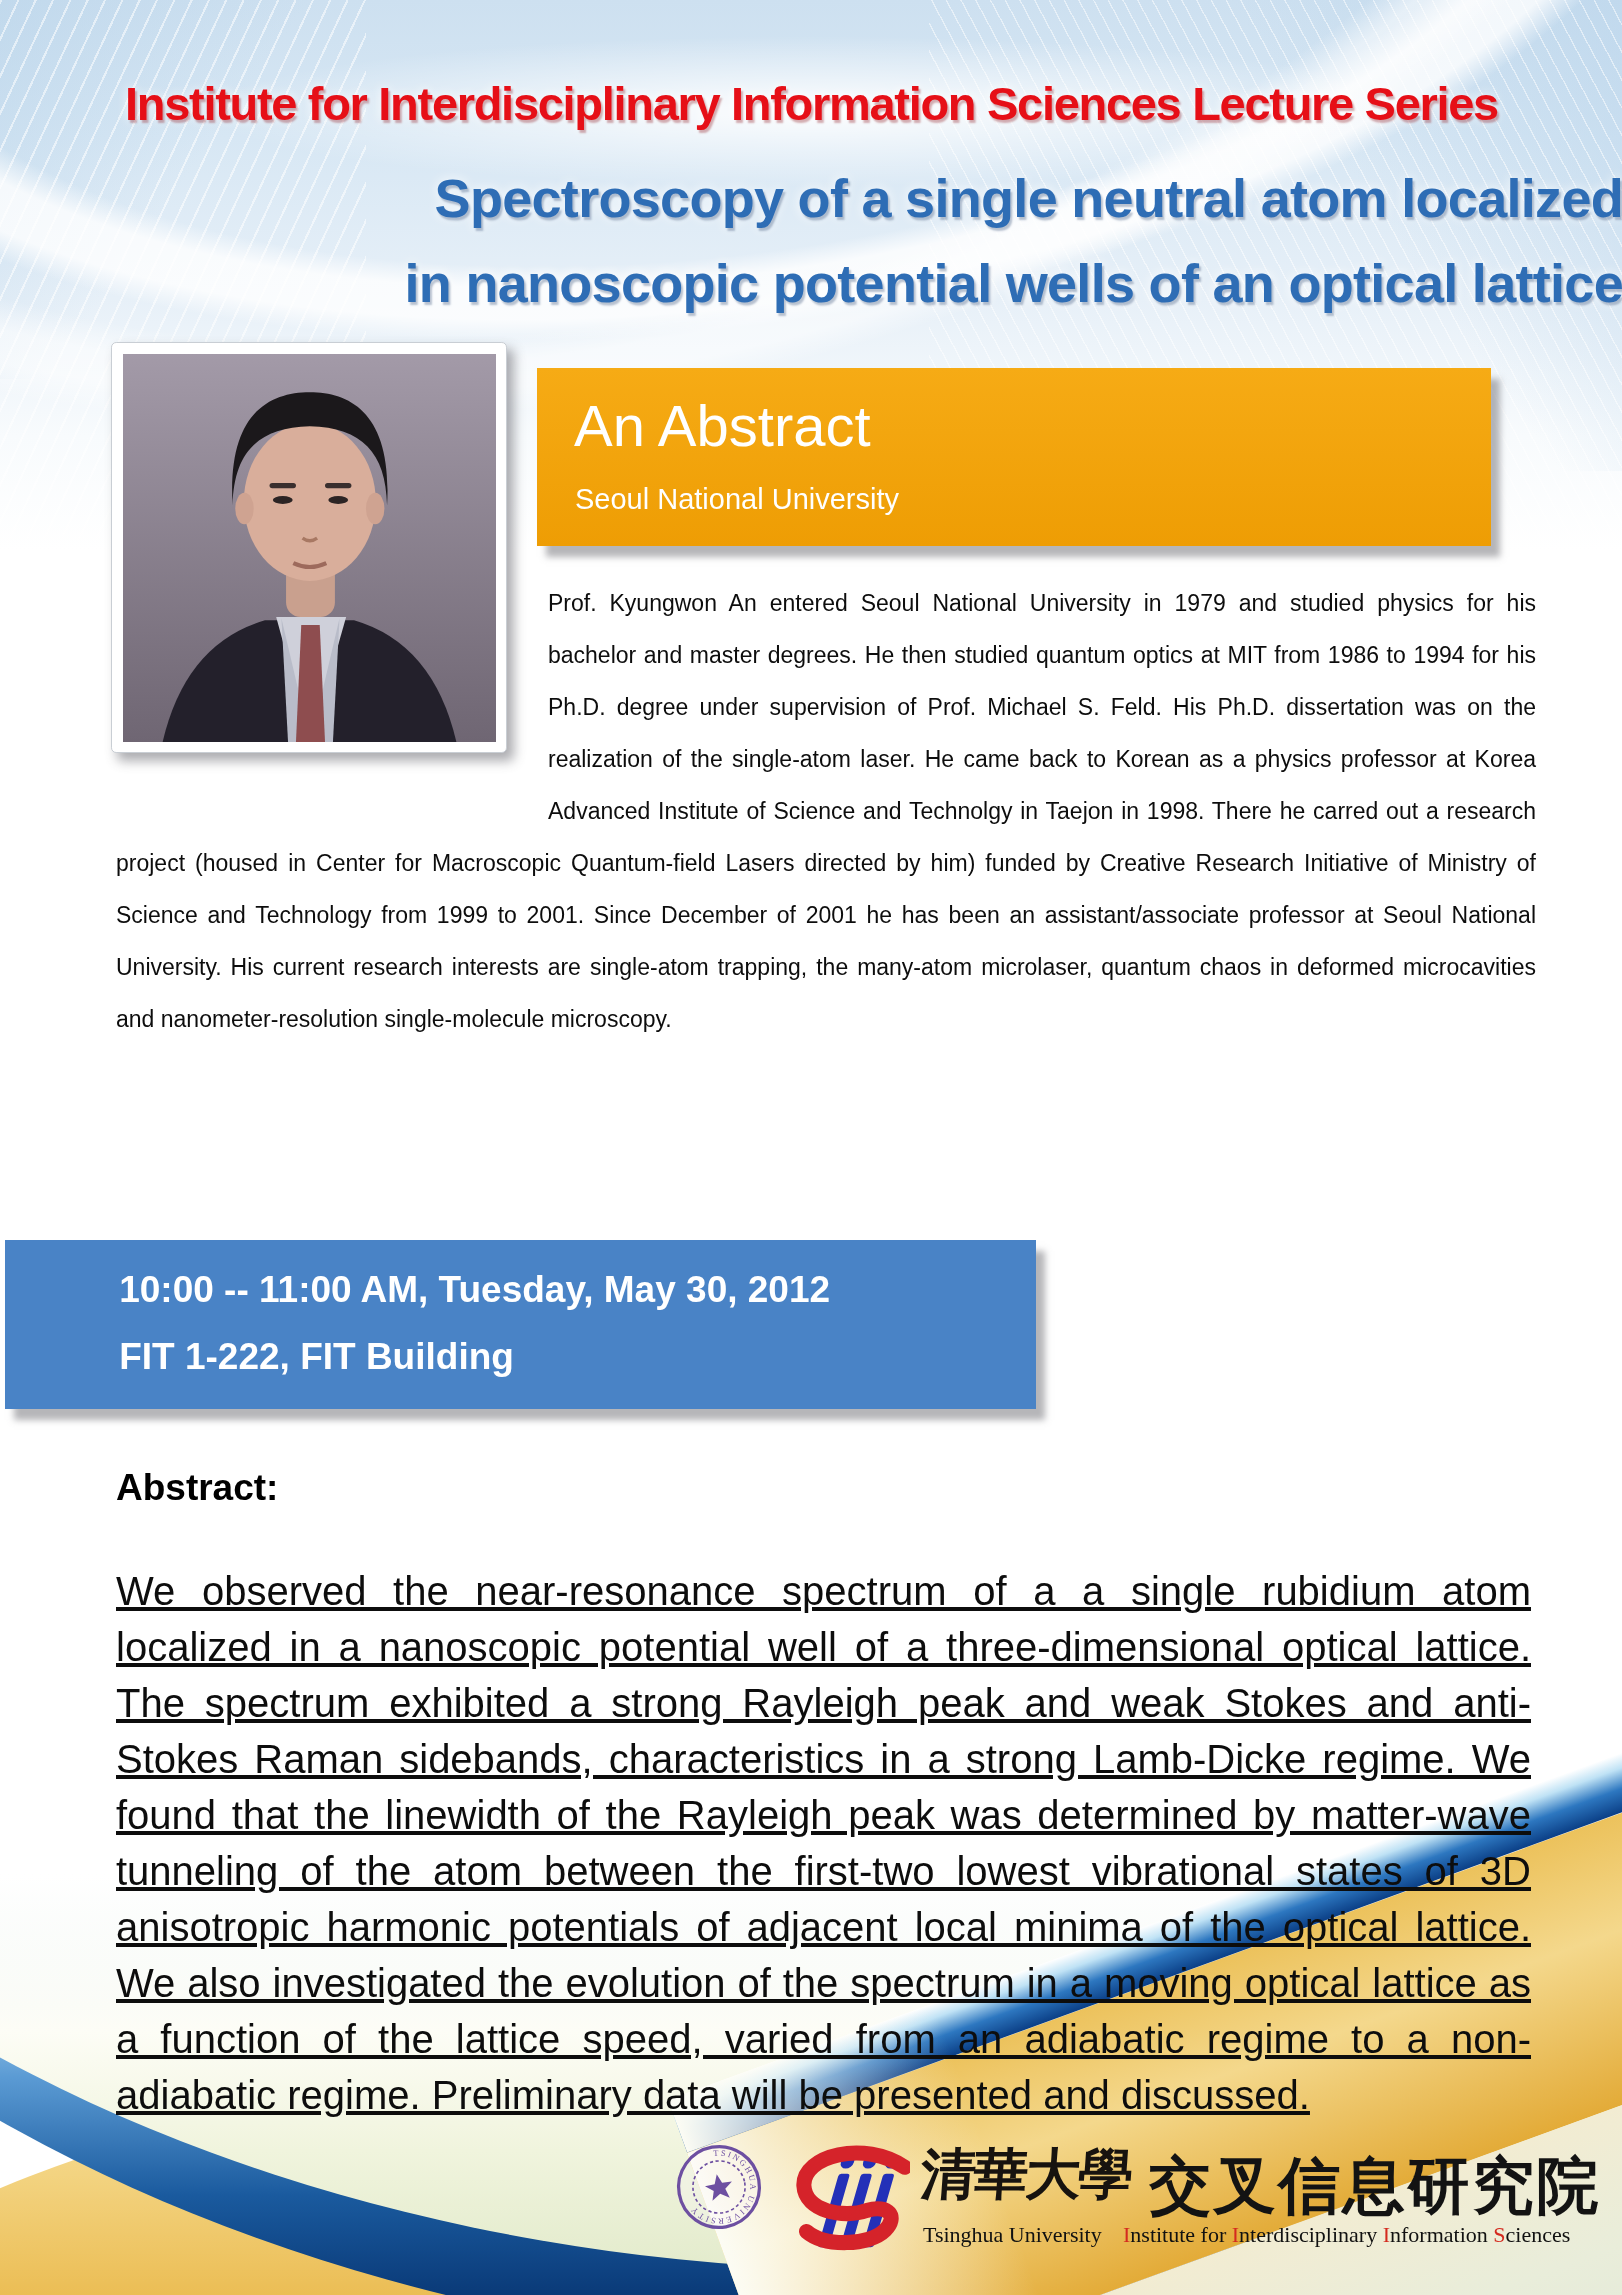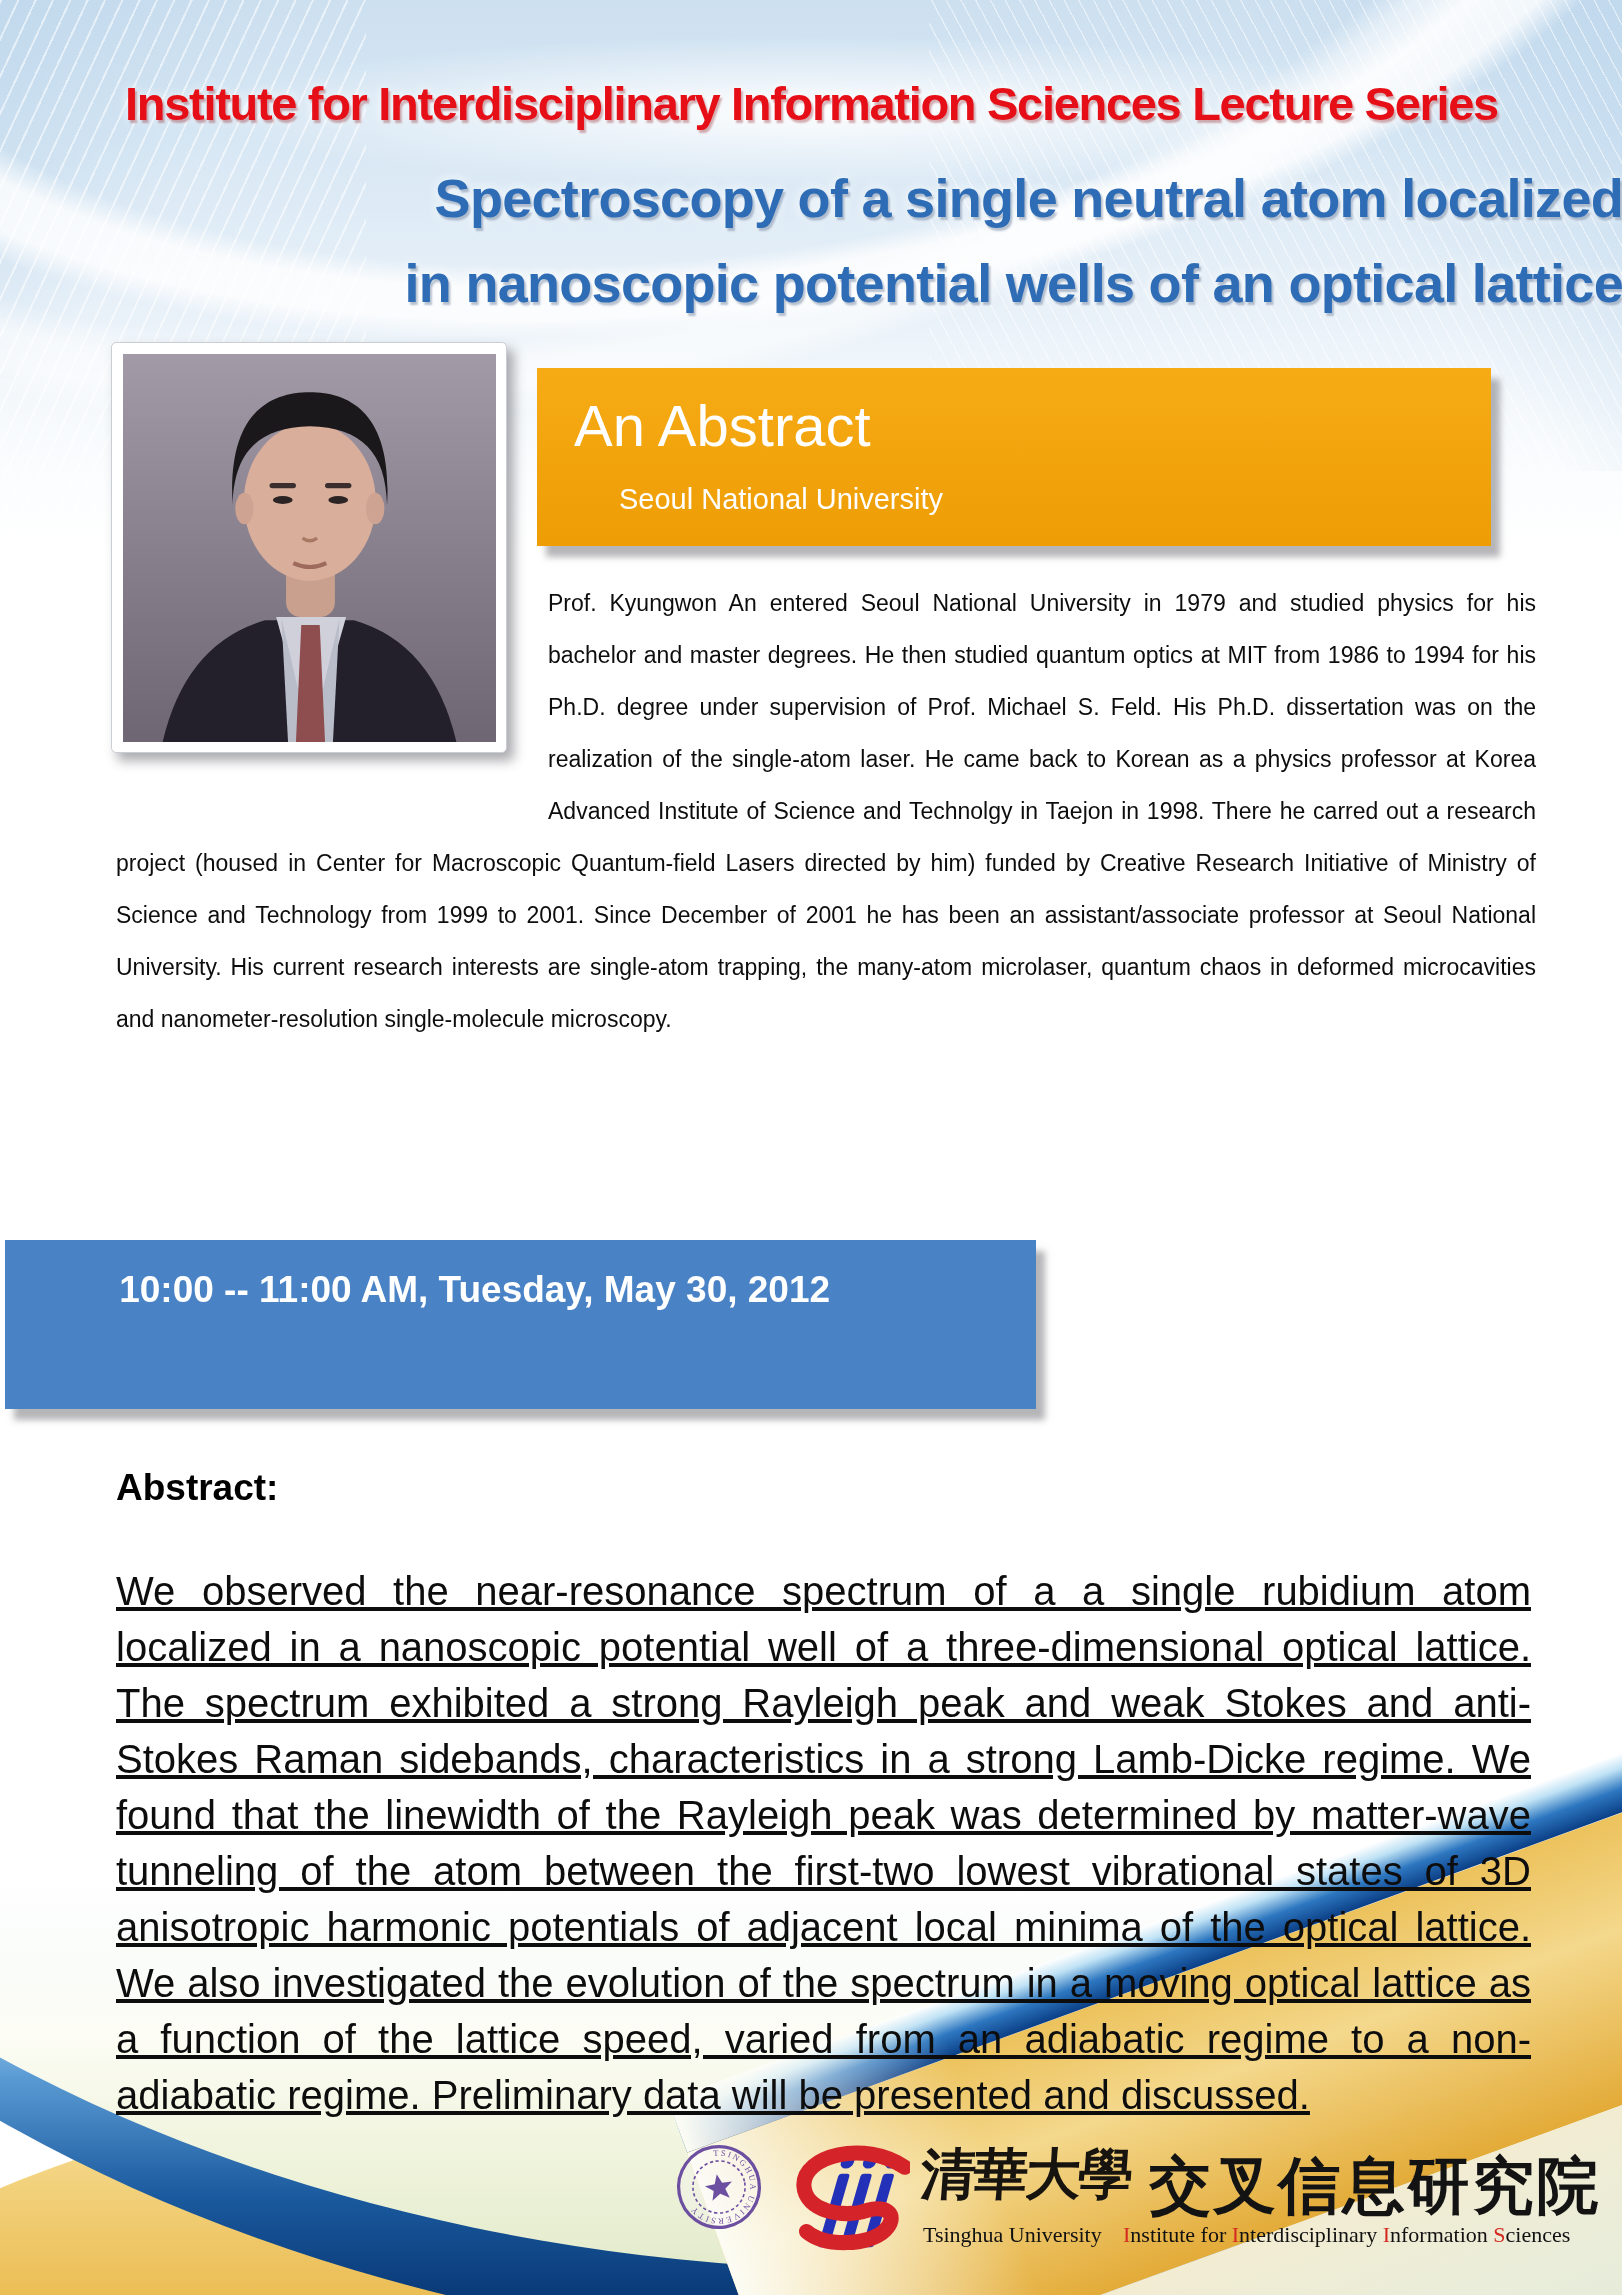--- a/index.html
+++ b/index.html
@@ -34,21 +34,21 @@
     font-size:54px;font-weight:bold;letter-spacing:-0.7px;color:#2e6db5;line-height:85px;
     text-shadow:2px 2.6px 2px rgba(100,120,150,.45),0 0 11.8px rgba(255,255,255,.95);}
   .photo-frame{left:111px;top:342px;width:396px;height:411px;background:#fff;
     border:0.7px solid #c9ced4;border-radius:5.2px;box-sizing:border-box;padding:10.5px;
     box-shadow:6.5px 7.9px 11.8px rgba(70,70,80,.45);}
   .photo-frame svg{width:100%;height:100%;display:block;}
   .speaker-box{left:537px;top:368px;width:954px;height:178px;
     background:linear-gradient(180deg,#f6ab15,#ee9d04);
     box-shadow:9.2px 10.5px 6.5px rgba(110,110,115,.5);}
   .speaker-name{position:absolute;left:37px;top:23.6px;font-size:58px;font-weight:400;color:#fff;}
-  .speaker-affil{position:absolute;left:38px;top:115px;font-size:29px;font-weight:400;color:#fff;margin-left:44px;}
+  .speaker-affil{position:absolute;left:38px;top:115px;font-size:29px;font-weight:400;color:#fff;}
   .bio{left:116px;top:577px;width:1420px;font-size:23px;line-height:52px;
     color:#0d0d0d;text-align:justify;}
   .photo-spacer{float:left;width:432px;height:209px;}
   .schedule-box{left:5.2px;top:1240px;width:1031px;height:169px;background:#4983c6;
     box-shadow:9.2px 10.5px 6.5px rgba(110,110,115,.5);}
   .schedule-time{position:absolute;left:114px;top:29px;font-size:37px;font-weight:bold;color:#fff;}
   .schedule-loc{position:absolute;left:114px;top:96px;font-size:37px;font-weight:bold;color:#fff;}
   .abstract-heading{left:116px;top:1467px;font-size:37px;font-weight:bold;color:#000;}
   .abstract-body{left:116px;top:1563px;width:1415px;font-size:40px;line-height:56px;
     color:#0d0d0d;text-align:justify;text-decoration:underline;}
@@ -144,20 +144,21 @@
     <div class="speaker-name">An Abstract</div>
     <div class="speaker-affil">Seoul National University</div>
   </div>
 
   <div class="content bio">
     <span class="photo-spacer"></span><span>Prof. Kyungwon An entered Seoul National University in 1979 and studied physics for his bachelor and master degrees. He then studied quantum optics at MIT from 1986 to 1994 for his Ph.D. degree under supervision of Prof. Michael S. Feld. His Ph.D. dissertation was on the realization of the single-atom laser. He came back to Korean as a physics professor at Korea Advanced Institute of Science and Technolgy in Taejon in 1998. There he carred out a research project (housed in Center for Macroscopic Quantum-field Lasers directed by him) funded by Creative Research Initiative of Ministry of Science and Technology from 1999 to 2001. Since December of 2001 he has been an assistant/associate professor at Seoul National University. His current research interests are single-atom trapping, the many-atom microlaser, quantum chaos in deformed microcavities and nanometer-resolution single-molecule microscopy.</span>
   </div>
 
   <div class="content schedule-box">
     <div class="schedule-time">10:00 -- 11:00 AM, Tuesday, May 30, 2012</div>
+    <div class="schedule-loc">FIT 1-222, FIT Building</div>
   </div>
 
   <div class="content abstract-heading">Abstract:</div>
   <div class="content abstract-body">We observed the near-resonance spectrum of a a single rubidium atom localized in a nanoscopic potential well of a three-dimensional optical lattice. The spectrum exhibited a strong Rayleigh peak and weak Stokes and anti-Stokes Raman sidebands, characteristics in a strong Lamb-Dicke regime. We found that the linewidth of the Rayleigh peak was determined by matter-wave tunneling of the atom between the first-two lowest vibrational states of 3D anisotropic harmonic potentials of adjacent local minima of the optical lattice. We also investigated the evolution of the spectrum in a moving optical lattice as a function of the lattice speed, varied from an adiabatic regime to a non-adiabatic regime. Preliminary data will be presented and discussed.</div>
 
   <div class="footer-item seal">
     <svg viewBox="0 0 132 132">
       <defs>
         <path id="sealring" d="M66,18 a48,48 0 1,1 -0.01,0 Z" fill="none"></path>
       </defs>

